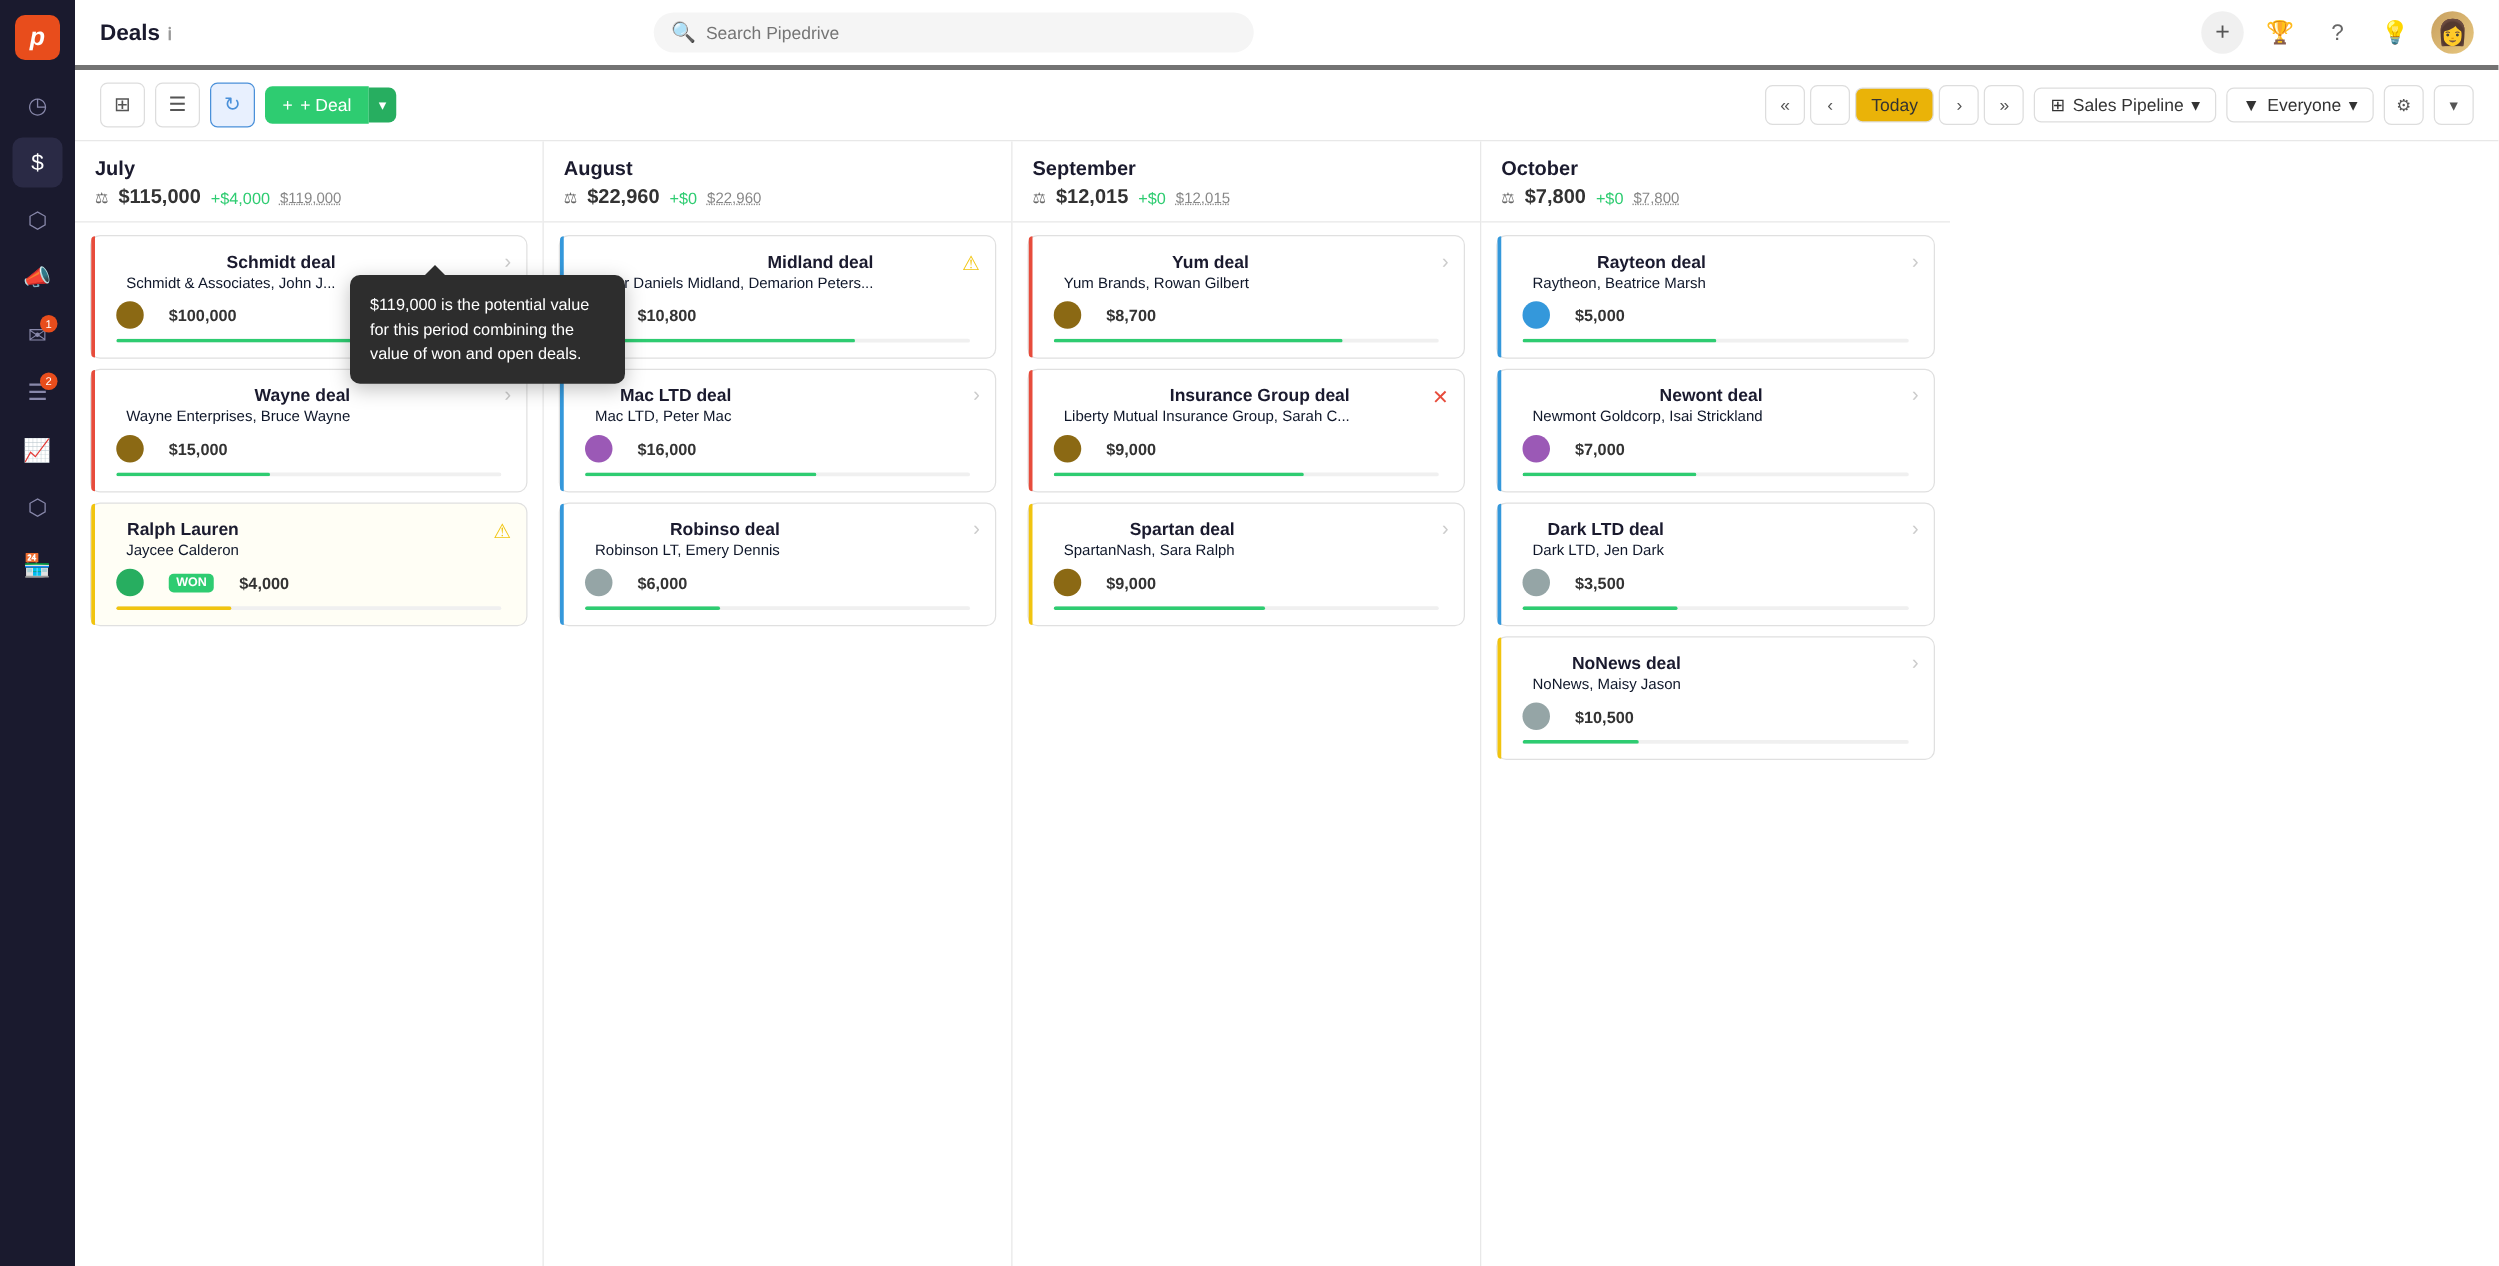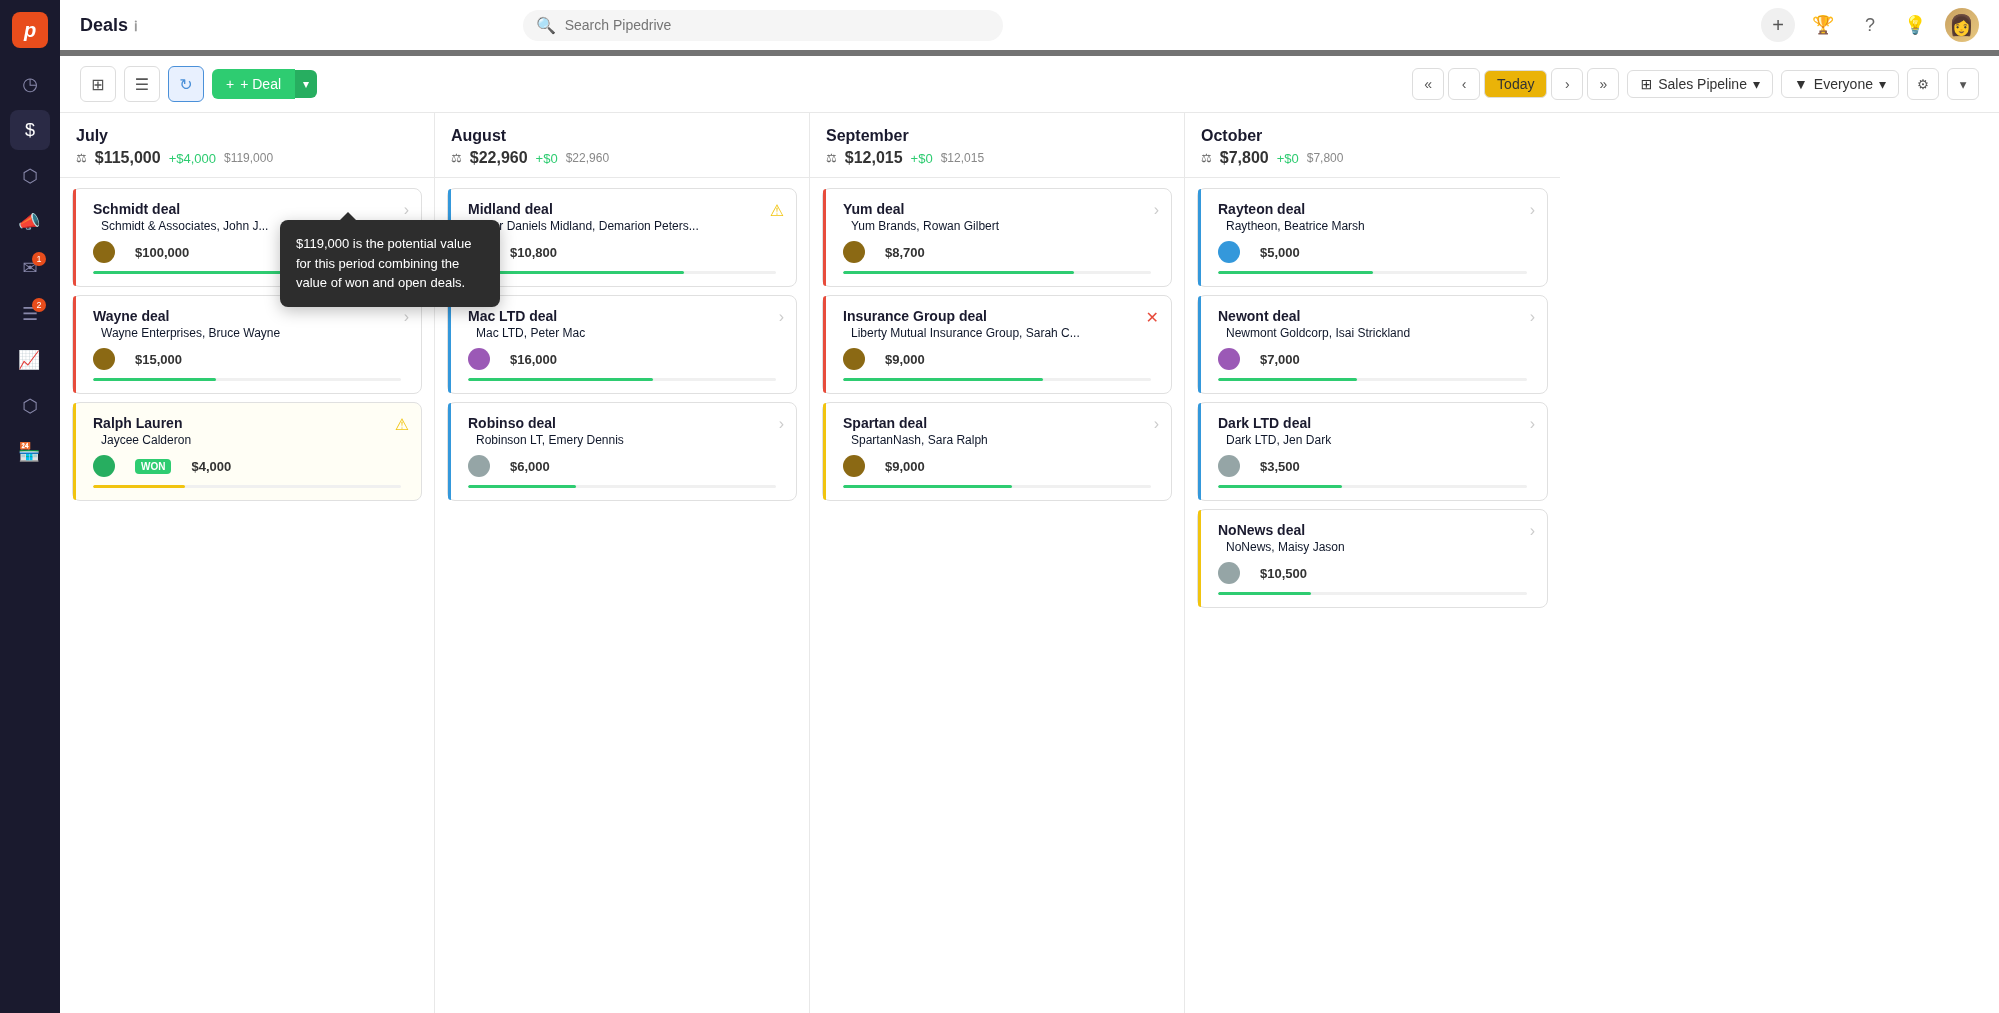--- a/index.html
+++ b/index.html
@@ -50,21 +50,21 @@
       background: #fff;
       overflow: hidden;
     }
 
     
     .topbar {
       display: flex;
       align-items: center;
       padding: 0 20px;
       height: 56px;
-      border-bottom: 6px solid #737373;
+      border-bottom: 4px solid #737373;
       gap: 12px;
       flex-shrink: 0;
     }
     .topbar-title {
       font-size: 18px;
       font-weight: 600;
       color: #1a1a2e;
       display: flex;
       align-items: center;
       gap: 6px;
@@ -240,20 +240,21 @@
       gap: 8px;
       font-size: 12px;
       color: #666;
     }
     .column-total { font-weight: 600; color: #333; font-size: 16px; }
     .column-plus { color: #2ecc71; font-size: 13px; }
     .column-potential {
       font-size: 12px;
       color: #888;
       cursor: pointer;
+      text-decoration: underline;
       text-decoration-style: dotted;
     }
 
     .column-cards {
       flex: 1;
       overflow-y: auto;
       padding: 10px 12px;
       display: flex;
       flex-direction: column;
       gap: 8px;
@@ -281,20 +282,21 @@
     .deal-header {
       display: flex;
       align-items: flex-start;
       justify-content: space-between;
       margin-left: 8px;
     }
     .deal-name {
       font-size: 14px;
       font-weight: 600;
       color: #1a1a2e;
+      text-align: right;
     }
     .deal-org {
       font-size: 12px;
       color: #0f172a;
       margin-left: 8px;
       margin-top: 2px;
     }
     .deal-footer {
       display: flex;
       align-items: center;

